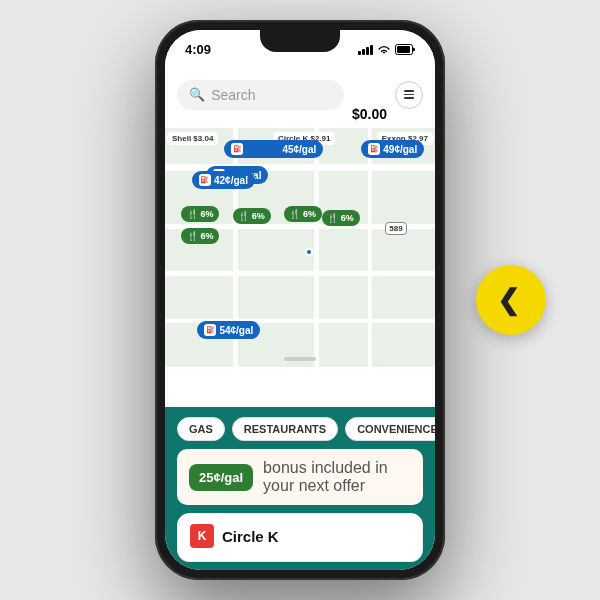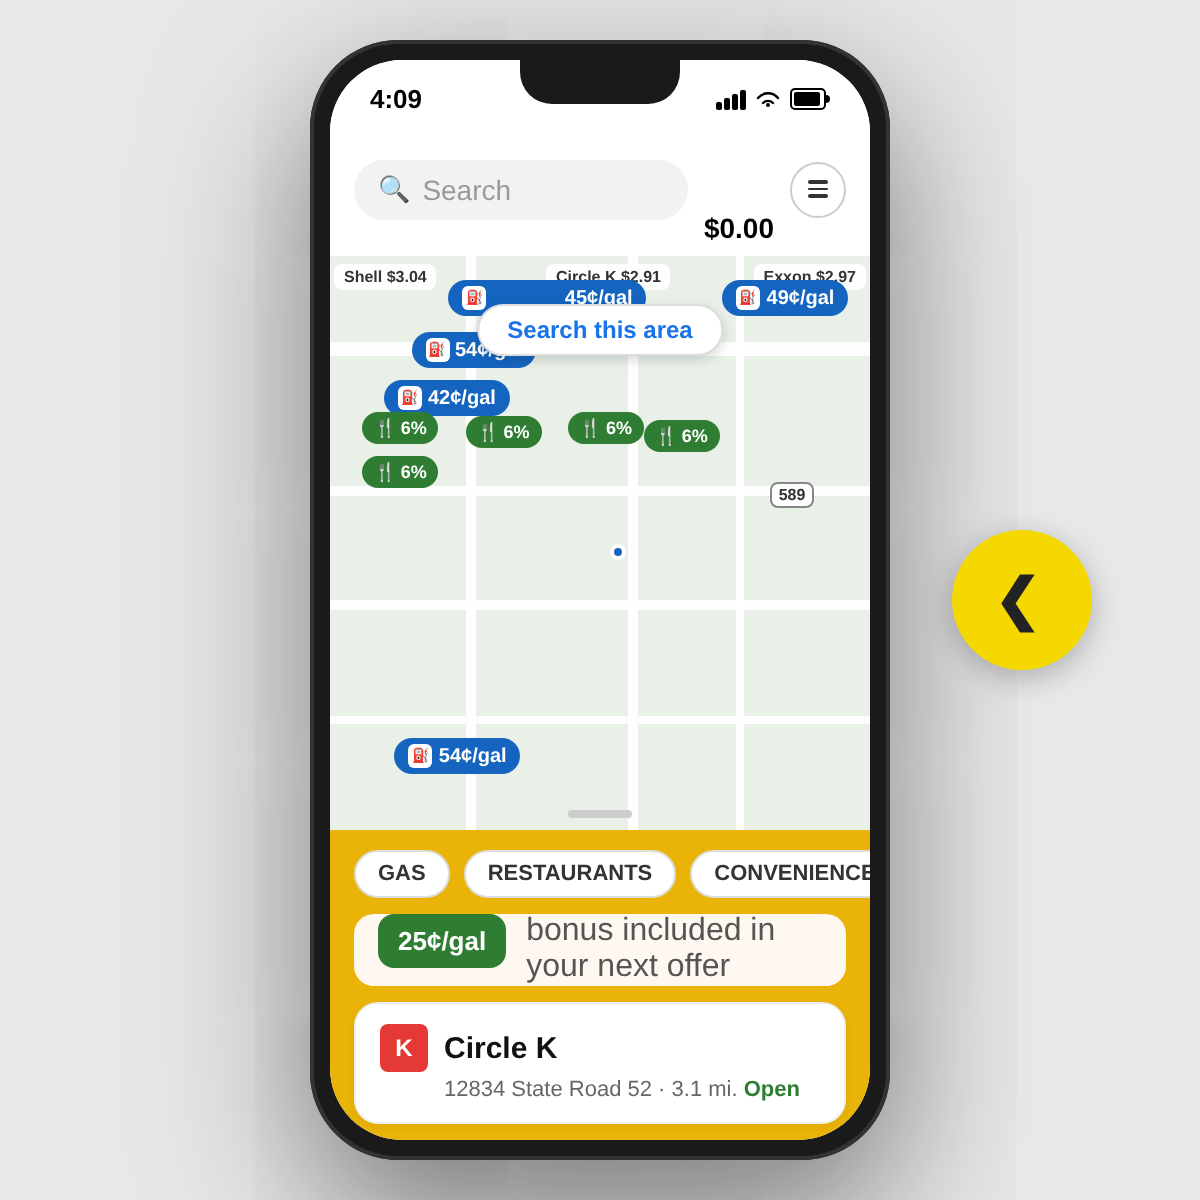--- a/index.html
+++ b/index.html
@@ -259,22 +259,23 @@
       left: 50%;
       transform: translateX(-50%);
       width: 32px;
       height: 4px;
       background: #ccc;
       border-radius: 2px;
     }
 
     
     .bottom-section {
-      background: #eab308;
+      background: #0f766e;
       flex-shrink: 0;
+      margin-top: 40px;
     }
 
     
     .filter-tabs {
       padding: 10px 12px 8px;
       display: flex;
       gap: 7px;
     }
 
     .filter-tab {
@@ -286,23 +287,23 @@
       color: #333;
       background: #fff;
       white-space: nowrap;
     }
 
     
     .bonus-banner {
       margin: 0 12px 8px;
       background: #fff8f0;
       border-radius: 10px;
-      padding: 0 12px;
-      display: flex;
-      align-items: flex-start;
+      padding: 10px 12px;
+      display: flex;
+      align-items: center;
       gap: 10px;
     }
 
     .bonus-pill {
       background: #2e7d32;
       color: #fff;
       border-radius: 8px;
       padding: 6px 10px;
       font-size: 13px;
       font-weight: 800;
@@ -485,38 +486,37 @@
           <span>45¢/gal</span>
         </div>
         <div class="map-pin fuel" style="top:12px; right:4%;">
           <div class="pin-icon">⛽</div>
           <span>49¢/gal</span>
         </div>
         <div class="map-pin fuel" style="top:38px; left:15%;">
           <div class="pin-icon">⛽</div>
           <span>54¢/gal</span>
         </div>
-        <div class="map-pin fuel" style="top:62px; left:10%;">
+        <div class="map-pin fuel" style="top:43px; left:10%;">
           <div class="pin-icon">⛽</div>
           <span>42¢/gal</span>
         </div>
         <div class="map-pin fuel" style="bottom:28px; left:12%;">
           <div class="pin-icon">⛽</div>
           <span>54¢/gal</span>
         </div>
 
         <div class="restaurant-pin" style="top:78px; left:6%;">🍴 <span>6%</span></div>
         <div class="restaurant-pin" style="top:80px; left:25%;">🍴 <span>6%</span></div>
         <div class="restaurant-pin" style="top:78px; left:44%;">🍴 <span>6%</span></div>
         <div class="restaurant-pin" style="top:82px; left:58%;">🍴 <span>6%</span></div>
         <div class="restaurant-pin" style="top:100px; left:6%;">🍴 <span>6%</span></div>
 
         <div class="map-dot" style="top:50%; left:52%;"></div>
 
-        <div class="search-this-area">Search this area</div>
 
         <div class="scroll-indicator"></div>
       </div>
 
       <div class="bottom-section">
 
         <div class="filter-tabs">
           <div class="filter-tab">GAS</div>
           <div class="filter-tab">RESTAURANTS</div>
           <div class="filter-tab">CONVENIENCE</div>
@@ -525,25 +525,20 @@
         <div class="bonus-banner">
           <div class="bonus-pill">25¢/gal</div>
           <span class="bonus-text">bonus included in your next offer</span>
         </div>
 
         <div class="station-card">
           <div class="station-card-header">
             <div class="station-logo">K</div>
             <span class="station-name">Circle K</span>
           </div>
-          <div class="station-info">
-            <span>12834 State Road 52</span>
-            · <span>3.1 mi.</span>
-            <span class="open-badge">Open</span>
-          </div>
         </div>
       </div>
 
     </div>
   </div>
 
   <div class="back-button" style="position:absolute; top:50%; right:30px; transform:translateY(-50%);">
     <span class="back-chevron">❮</span>
   </div>
 </div>

